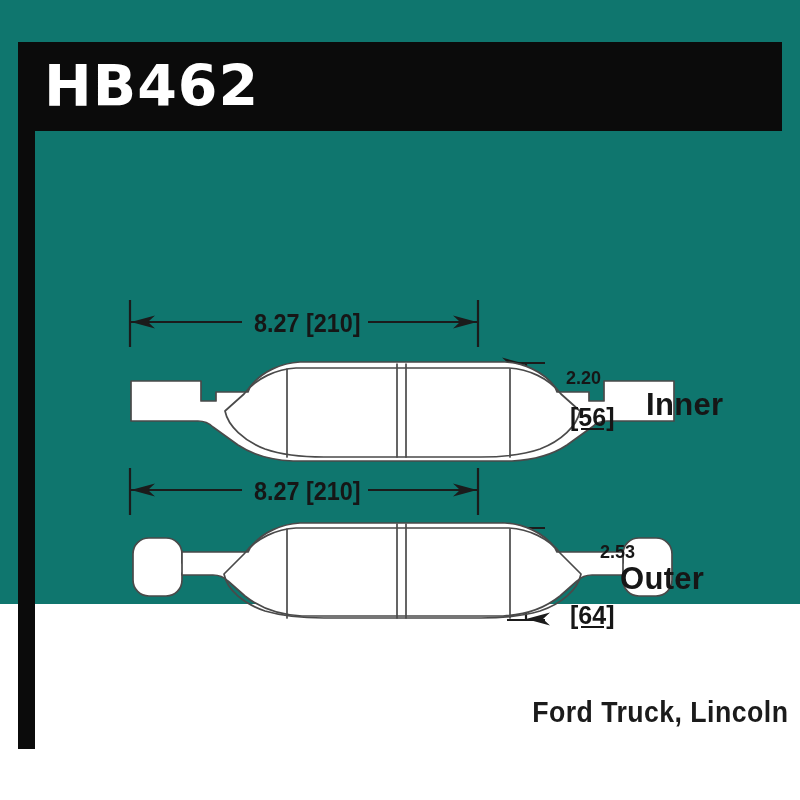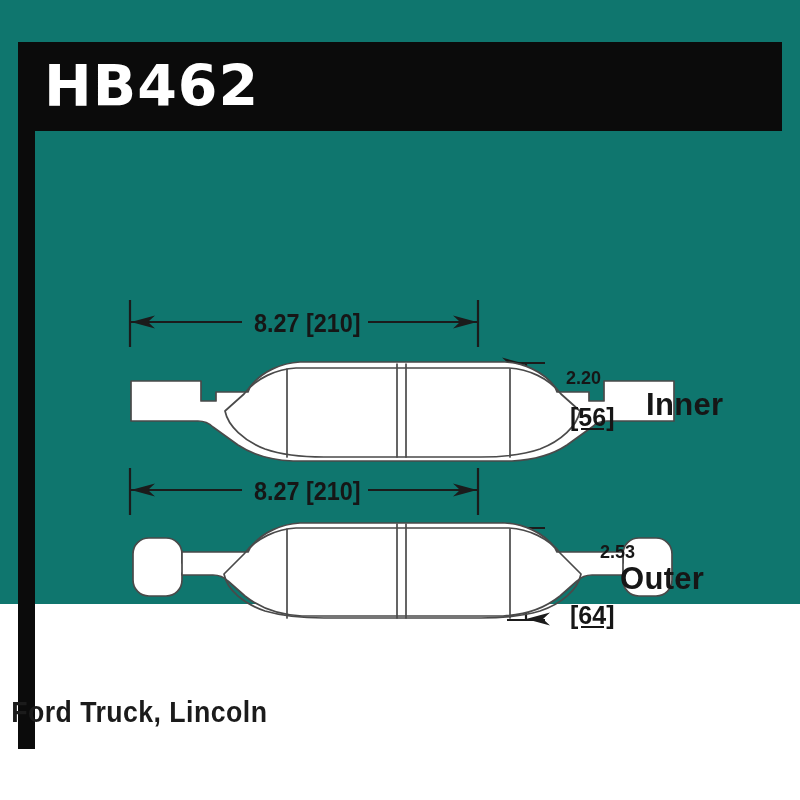--- a/index.html
+++ b/index.html
@@ -97,21 +97,21 @@
     height: 800px;
     pointer-events: none;
   }
 
   
   .caption {
     position: absolute;
     left: 0;
     top: 696px;
     width: 800px;
-    text-align: left;
+    text-align: right;
     font-family: "Liberation Sans", sans-serif;
     font-size: 29px;
     font-weight: bold;
     color: #1b1b1b;
     letter-spacing: 0.5px;
   }
   .caption span {
     display: inline-block;
     transform: scaleX(0.92);
   }

